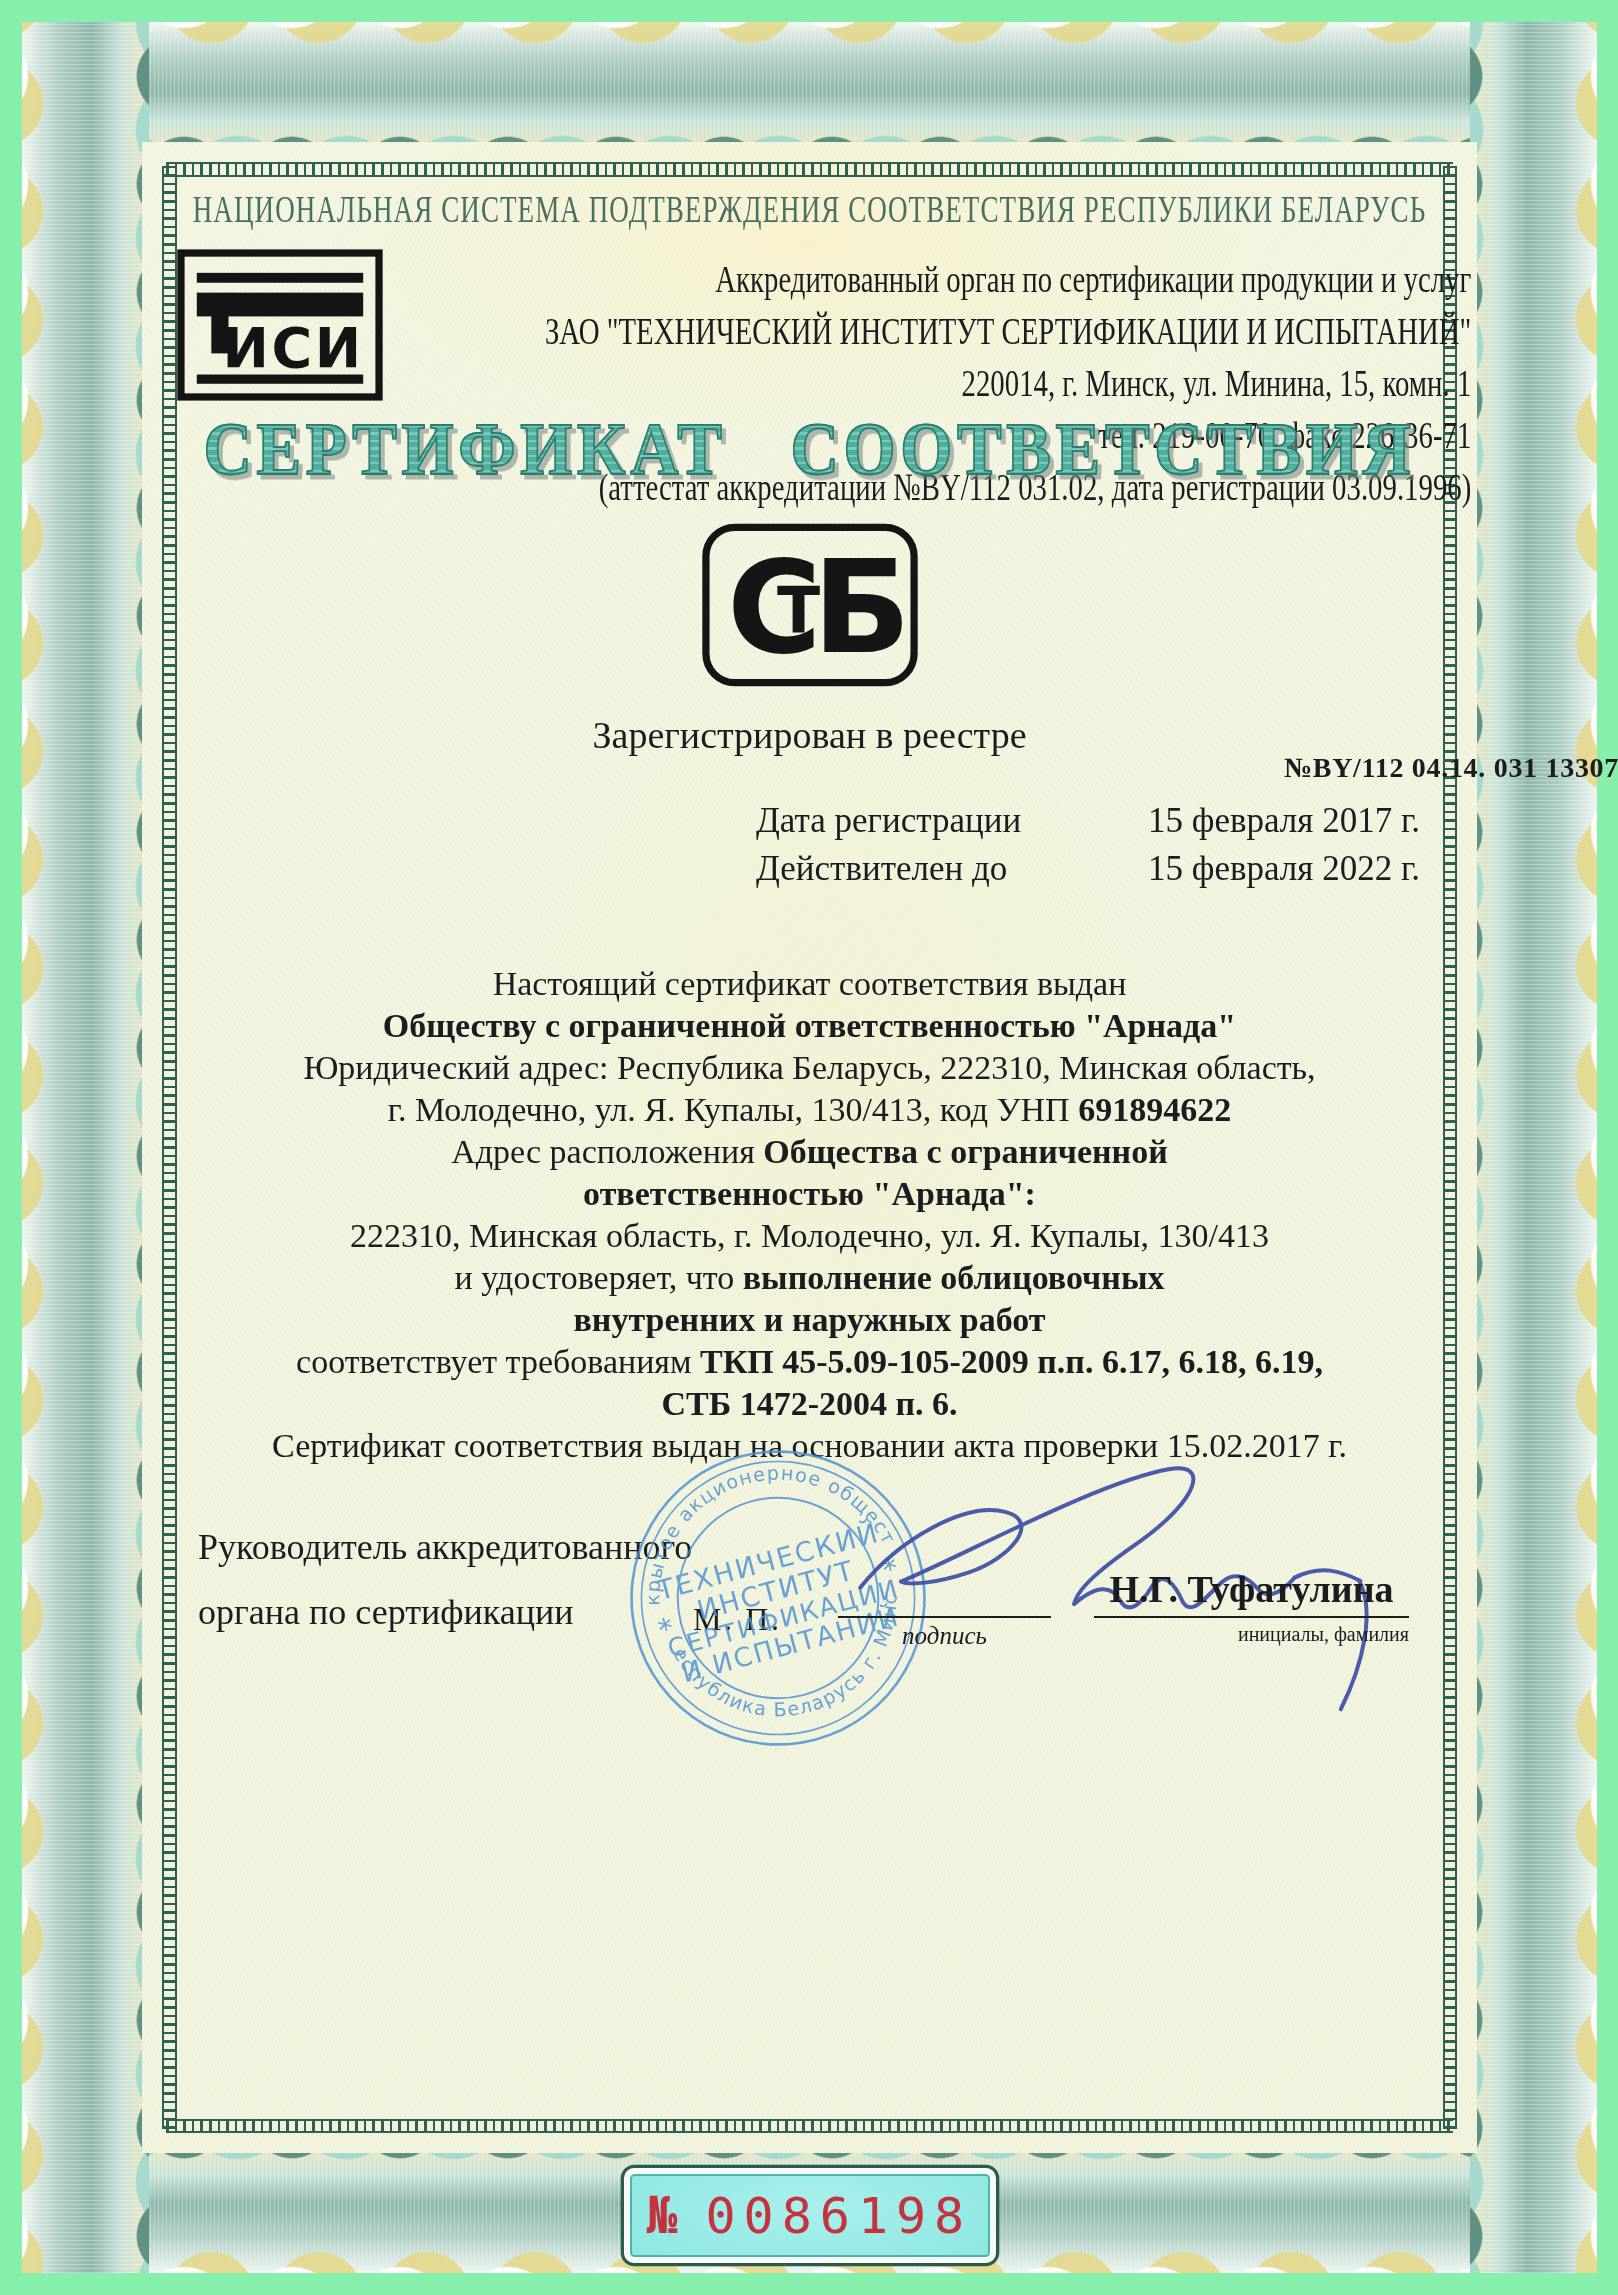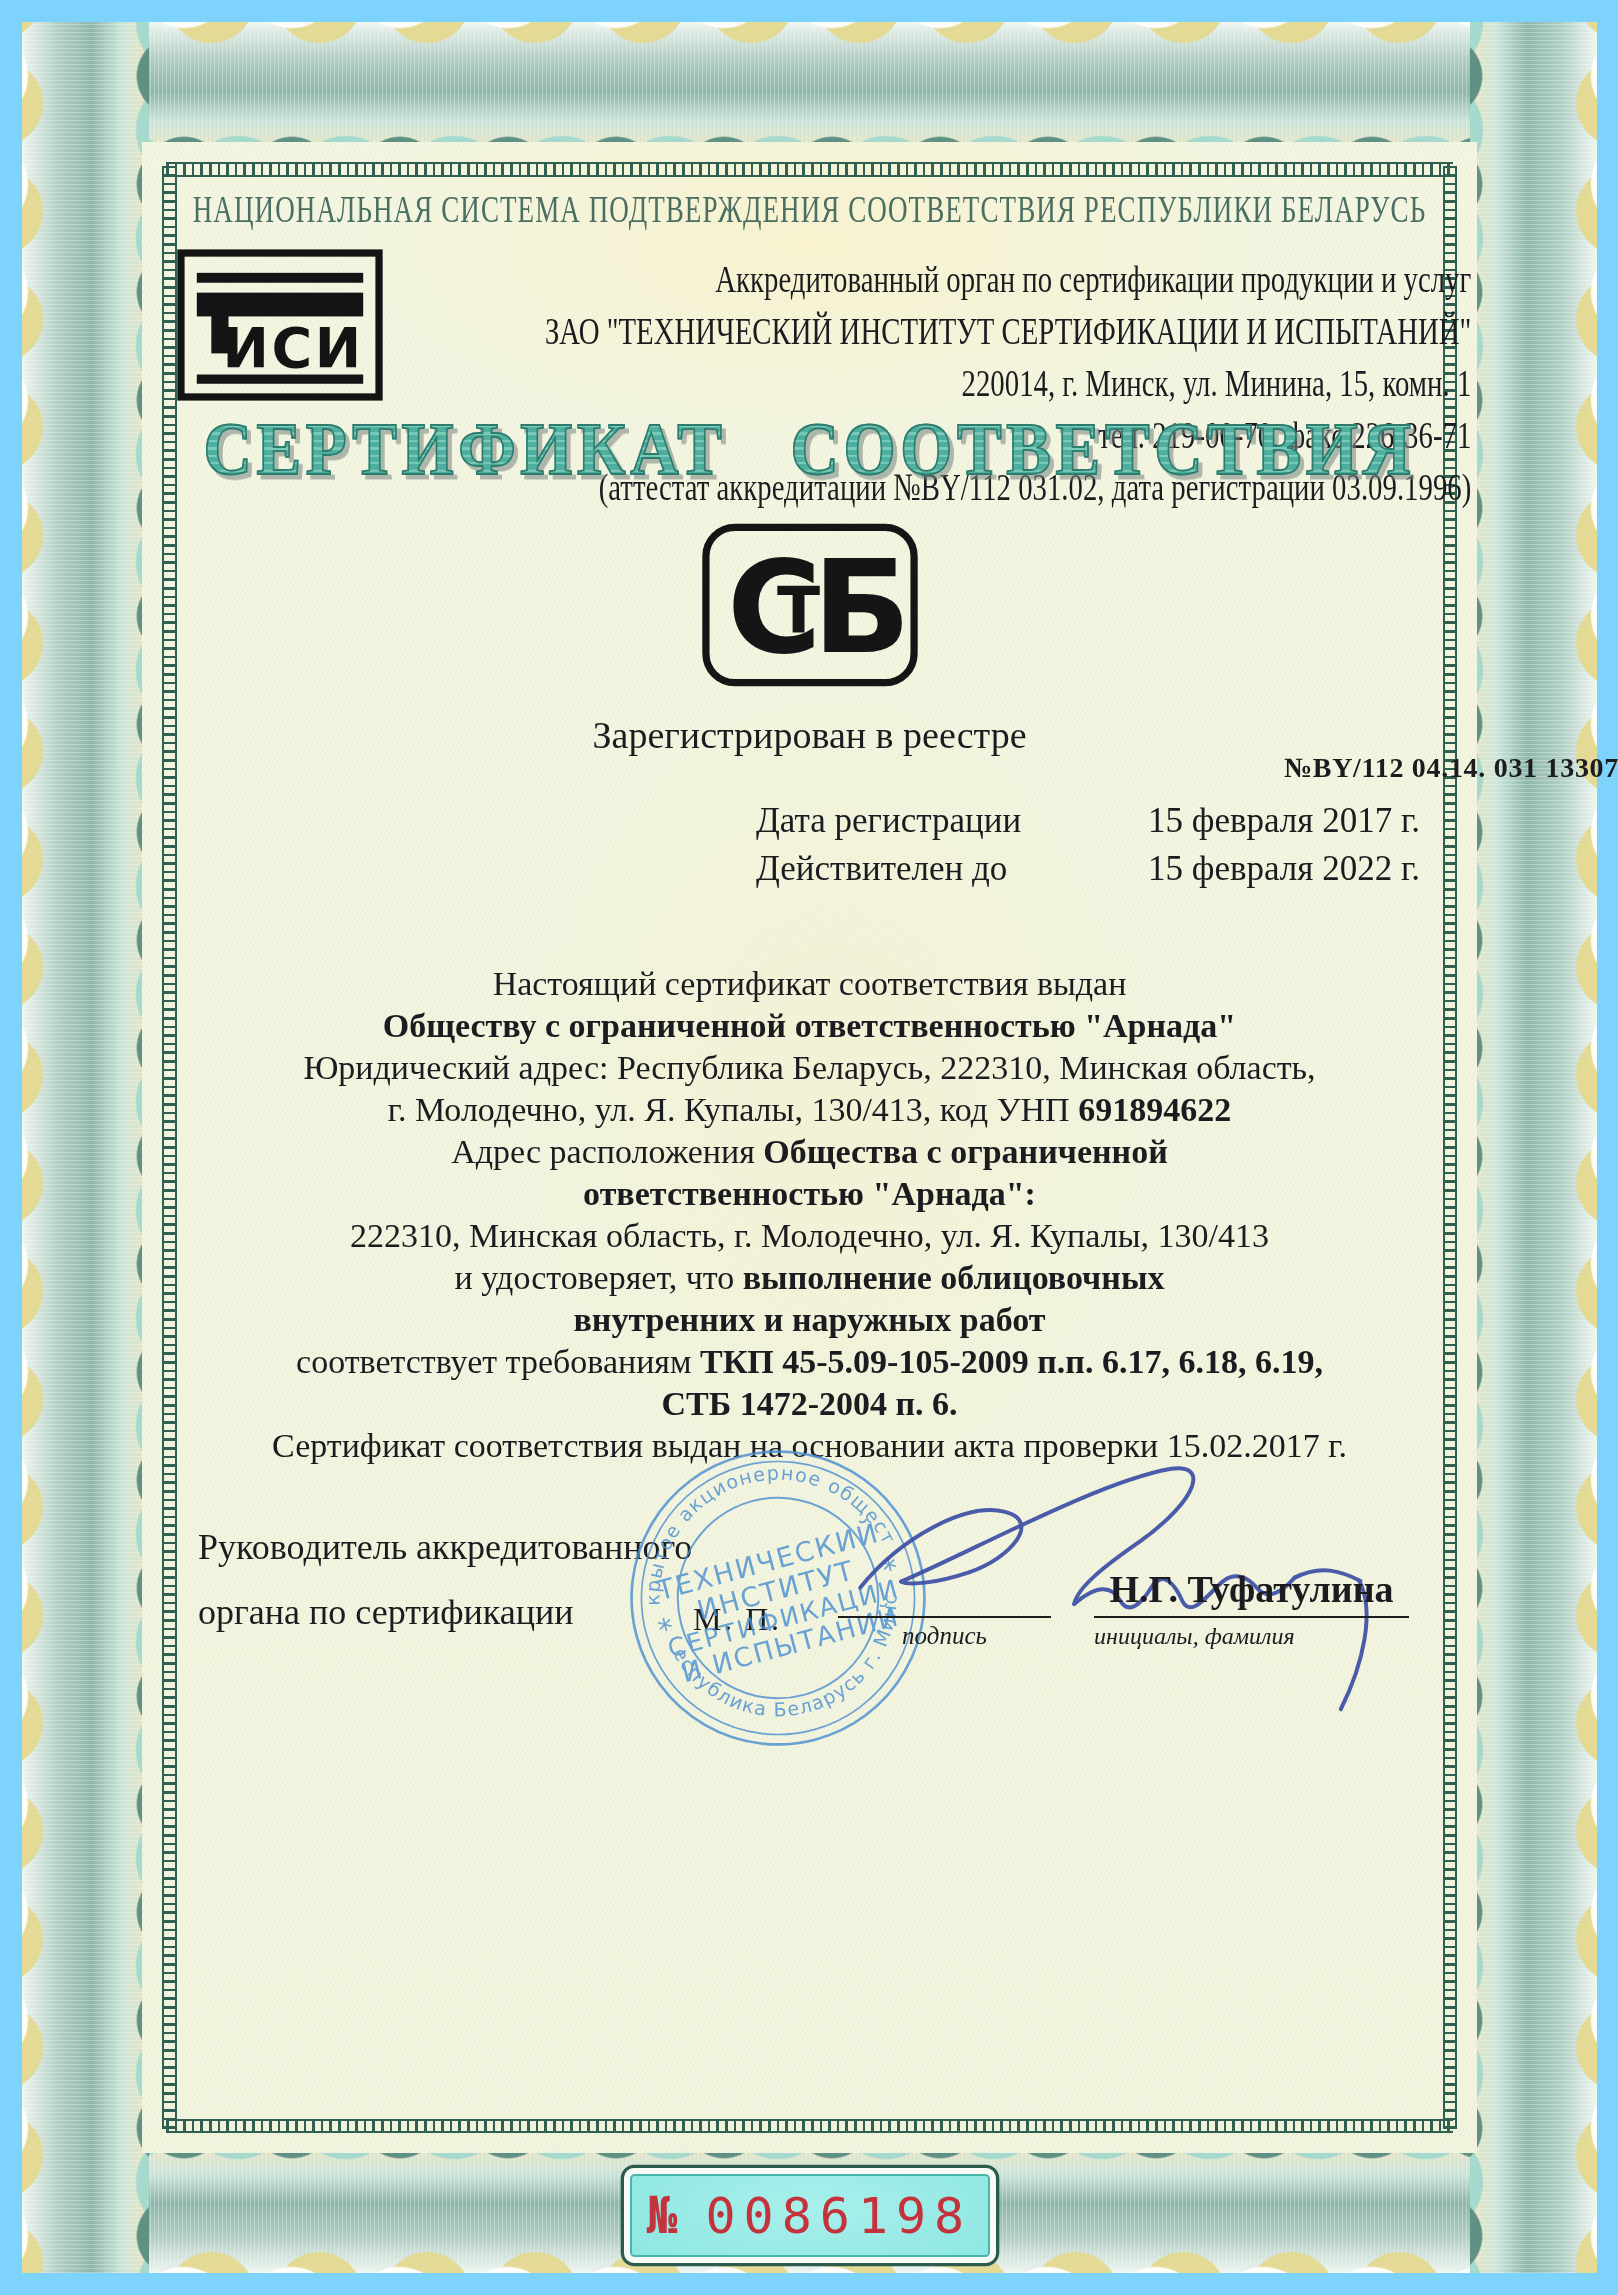--- a/index.html
+++ b/index.html
@@ -1,16 +1,16 @@
 <!DOCTYPE html>
 <html style="font-size:10.5px"><head>
 <meta charset="utf-8">
 <style>
   html,body{margin:0;padding:0;background:#e8e8e8;}
-  .page{position:relative;width:1619px;height:2295px;background:#7dd3fc;overflow:hidden;
+  .page{position:relative;width:1619px;height:2295px;background:#86efac;overflow:hidden;
         font-family:"Liberation Serif",serif;color:#1b1b20;}
 
   
   .band{position:absolute;z-index:1;}
   .band-h{left:22.4px;right:22.4px;height:127px;}
   .band-v{top:22.4px;bottom:22.4px;width:127px;}
   .band-top{top:22.4px;background:
     radial-gradient(circle at 50% -32%, rgba(255,255,255,.95) 0 26%, rgba(255,255,255,0) 27%) 0 0/108px 100% repeat-x,
     radial-gradient(circle at 50% 122%, rgba(88,140,128,.95) 0 24%, rgba(88,140,128,0) 25%) 0 0/108px 100% repeat-x,
     radial-gradient(circle at 50% 132%, rgba(158,216,206,.9) 0 30%, rgba(0,0,0,0) 31%) 54px 0/108px 100% repeat-x,
@@ -76,21 +76,21 @@
   .body-block{top:963px;left:0;right:0;text-align:center;}
   .bl{display:block;font-size:34px;line-height:42px;white-space:nowrap;}
   .bl .b{font-weight:bold;}
   .sig-label1{left:198px;top:1526px;font-size:36px;}
   .sig-label2{left:198px;top:1576px;font-size:36px;margin-top:15px;}
   .mp-label{left:693px;top:1601px;font-size:32px;letter-spacing:2.6px;}
   .sign-line{left:838px;top:1616px;width:213px;height:2px;background:#1d1d1d;z-index:7;}
   .sign-caption{left:838px;top:1622px;width:213px;text-align:center;font-size:25px;font-style:italic;z-index:7;}
   .name-text{left:1094px;top:1567px;width:315px;text-align:center;font-size:38px;font-weight:bold;z-index:7;}
   .name-line{left:1094px;top:1616px;width:315px;height:2px;background:#1d1d1d;z-index:7;}
-  .name-caption{left:1094px;top:1623px;width:315px;text-align:left;font-size:24px;font-style:italic;z-index:7;}
+  .name-caption{left:1094px;top:1623px;width:315px;text-align:right;font-size:20px;z-index:7;}
 
   .isi-logo{left:177px;top:249px;z-index:4;}
   .stb-logo{left:50%;top:522px;transform:translateX(-50%);z-index:4;}
 
   .stamp-svg{left:623px;top:1443px;z-index:5;transform:rotate(-15deg);}
   .stamp-svg text{font-family:"DejaVu Sans",sans-serif;}
   .sign-svg{left:814px;top:1446px;z-index:6;}
 
   .serial-plate{left:50%;top:2168px;transform:translateX(-50%);width:360px;height:83px;z-index:8;
     background:radial-gradient(ellipse 80% 120% at 50% 40%, #a9f0ec, #86e4df);

